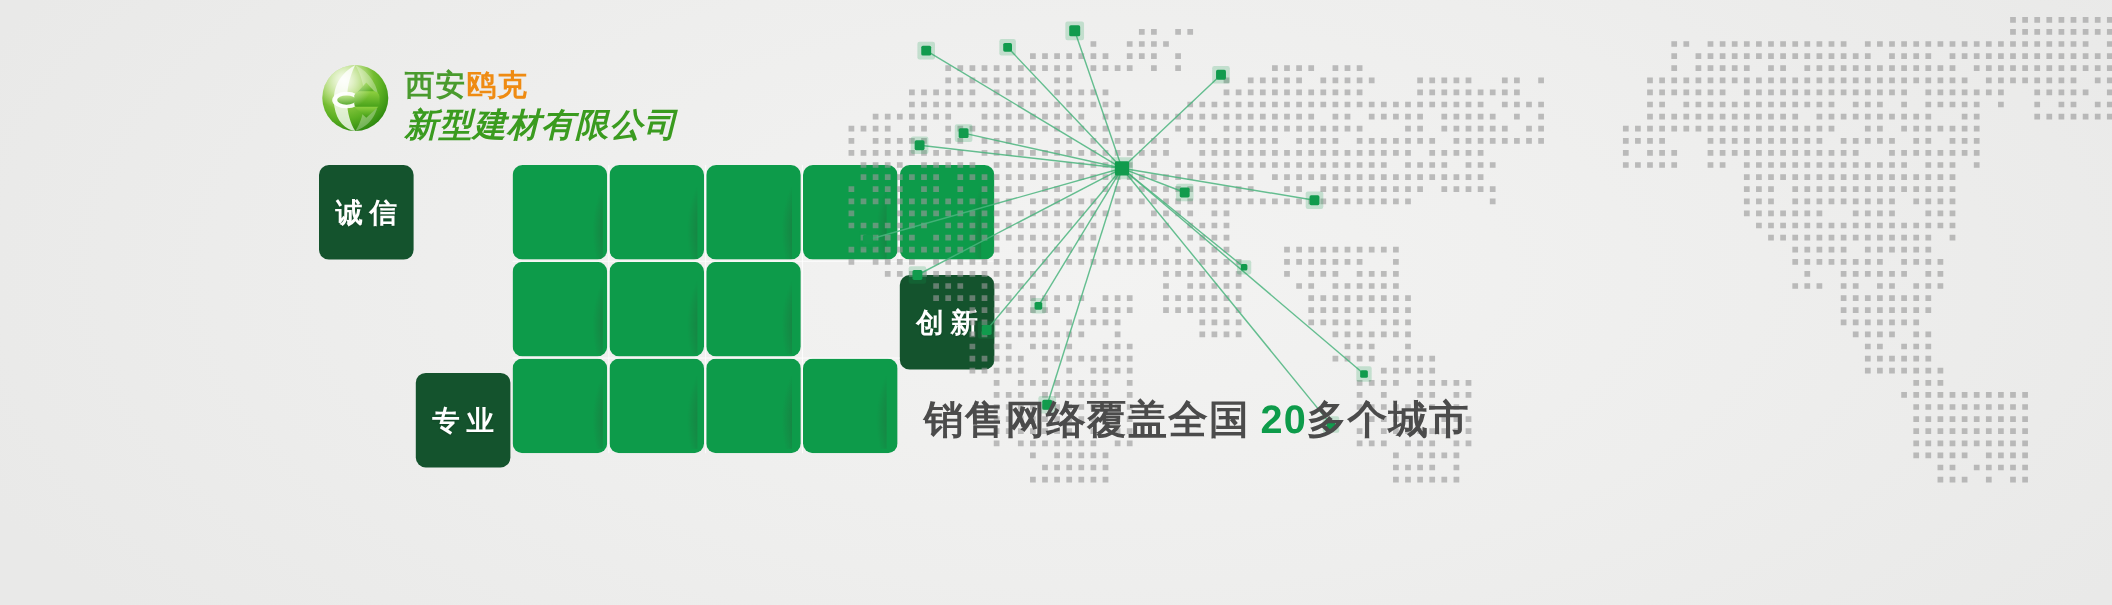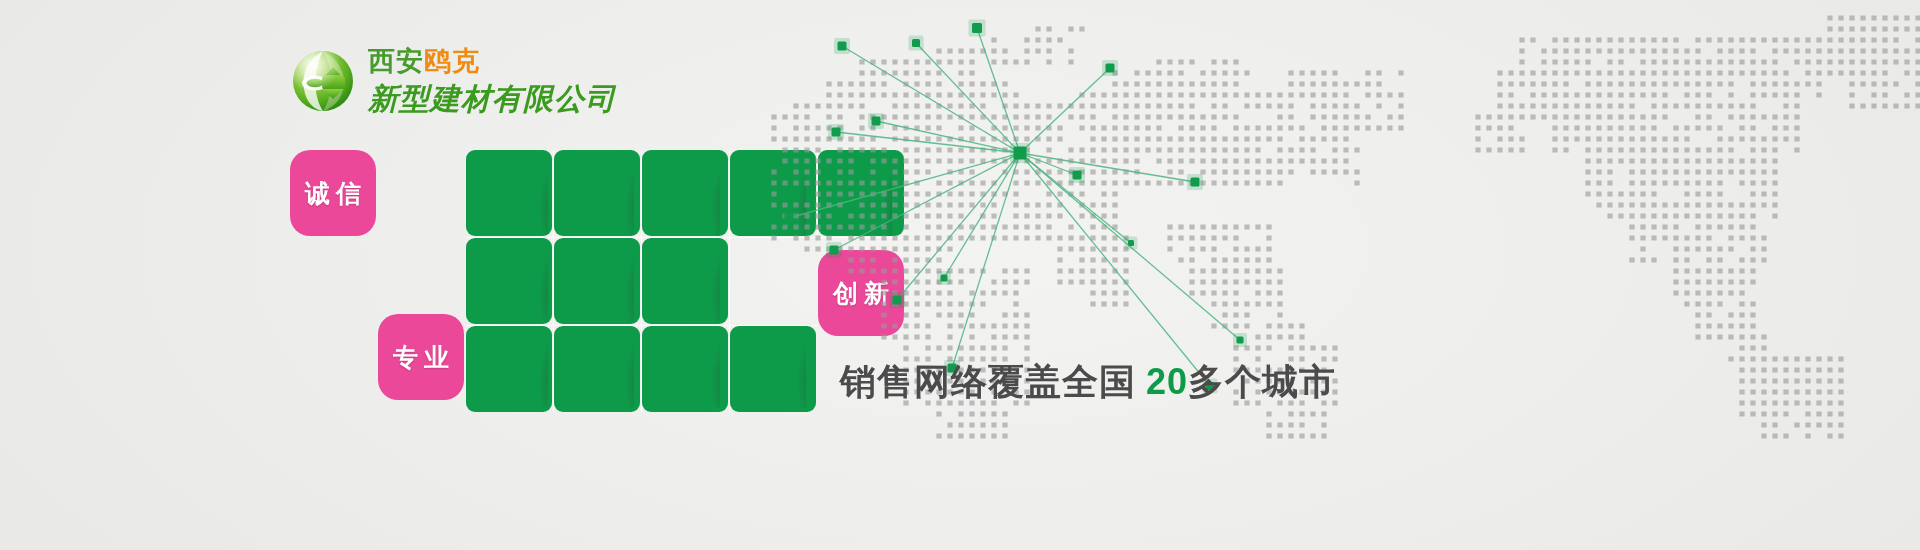--- a/index.html
+++ b/index.html
@@ -12,30 +12,30 @@
 
   
   .bg-grad{position:absolute;inset:0;
     background:radial-gradient(ellipse 1100px 520px at 52% 45%, #f3f3f2 0%, #eeeeed 55%, #e9e9e8 100%);
   }
 
   
   #logo{position:absolute;left:292px;top:48px;display:flex;align-items:center;}
   .globe{position:relative;width:62px;height:64px;flex:none;}
   .globe svg{display:block;width:62px;height:64px;}
-  .logo-text{margin-left:14px;line-height:1;}
+  .logo-text{margin-left:14px;line-height:1;margin-top:16px;}
   .logo-l1{font-size:27px;font-weight:700;letter-spacing:1px;white-space:nowrap;}
   .logo-l1 .cn-city{color:#4a9b2e;}
   .logo-l1 .cn-brand{color:#ef8b12;}
   .logo-l2{margin-top:9px;font-size:30px;font-weight:700;color:#3a9b1f;letter-spacing:1px;white-space:nowrap;font-style:italic;}
 
   
   #mosaic{position:absolute;left:290px;top:150px;width:620px;height:270px;}
   .tile{position:absolute;width:86px;height:86px;border-radius:9px;box-sizing:border-box;}
-  .tile.solid{background:#ec4899;border-radius:20px;}
+  .tile.solid{background:#14532d;}
   .tile.photo{
     background-image:
       radial-gradient(ellipse 70px 110px at 120px 60px, rgba(60,45,40,.85) 0%, rgba(60,45,40,0) 62%),
       radial-gradient(ellipse 150px 120px at 200px 120px, #f0c9ad 0%, #e2ab8a 55%, rgba(226,171,138,0) 78%),
       radial-gradient(ellipse 170px 140px at 300px 170px, #f7ddc6 0%, #eec0a2 60%, rgba(238,192,162,0) 80%),
       radial-gradient(ellipse 130px 150px at 250px 260px, #f3d2b8 0%, #e6b697 60%, rgba(230,182,151,0) 82%),
       radial-gradient(ellipse 120px 90px at 380px 330px, #ffffff 0%, #f2efec 60%, rgba(242,239,236,0) 80%),
       linear-gradient(#0d9b4a,#0d9b4a);
     background-blend-mode:normal;
   }
@@ -111,21 +111,21 @@
       <div class="tile photo" style="left: 264px; top: 0px; background-position: -264px 0px;"></div>
       <div class="tile photo" style="left: 352px; top: 0px; background-position: -352px 0px;"></div>
       <div class="tile photo" style="left: 440px; top: 0px; background-position: -440px 0px;"></div>
       <div class="tile photo" style="left: 528px; top: 0px; background-position: -528px 0px;"></div>
       <div class="tile photo" style="left: 176px; top: 88px; background-position: -176px -88px;"></div>
       <div class="tile photo" style="left: 264px; top: 88px; background-position: -264px -88px;"></div>
       <div class="tile photo" style="left: 352px; top: 88px; background-position: -352px -88px;"></div>
       <div class="tile solid" style="left: 528px; top: 100px;">
         <span class="lbl">创新</span>
       </div>
-      <div class="tile solid" style="left: 88px; top: 164px;">
+      <div class="tile solid" style="left: 88px; top: 189px;">
         <span class="lbl">专业</span>
       </div>
       <div class="tile photo" style="left: 176px; top: 176px; background-position: -176px -176px;"></div>
       <div class="tile photo" style="left: 264px; top: 176px; background-position: -264px -176px;"></div>
       <div class="tile photo" style="left: 352px; top: 176px; background-position: -352px -176px;"></div>
       <div class="tile photo" style="left: 440px; top: 176px; background-position: -440px -176px;"></div>
       <div class="seam h" style="left: 176px; top: 87px; width: 440px; height: 1px;"></div>
       <div class="seam h" style="left: 176px; top: 175px; width: 352px; height: 1px;"></div>
       <div class="seam v" style="left: 263px; top: 0px; width: 1px; height: 262px;"></div>
       <div class="seam v" style="left: 351px; top: 0px; width: 1px; height: 262px;"></div>

